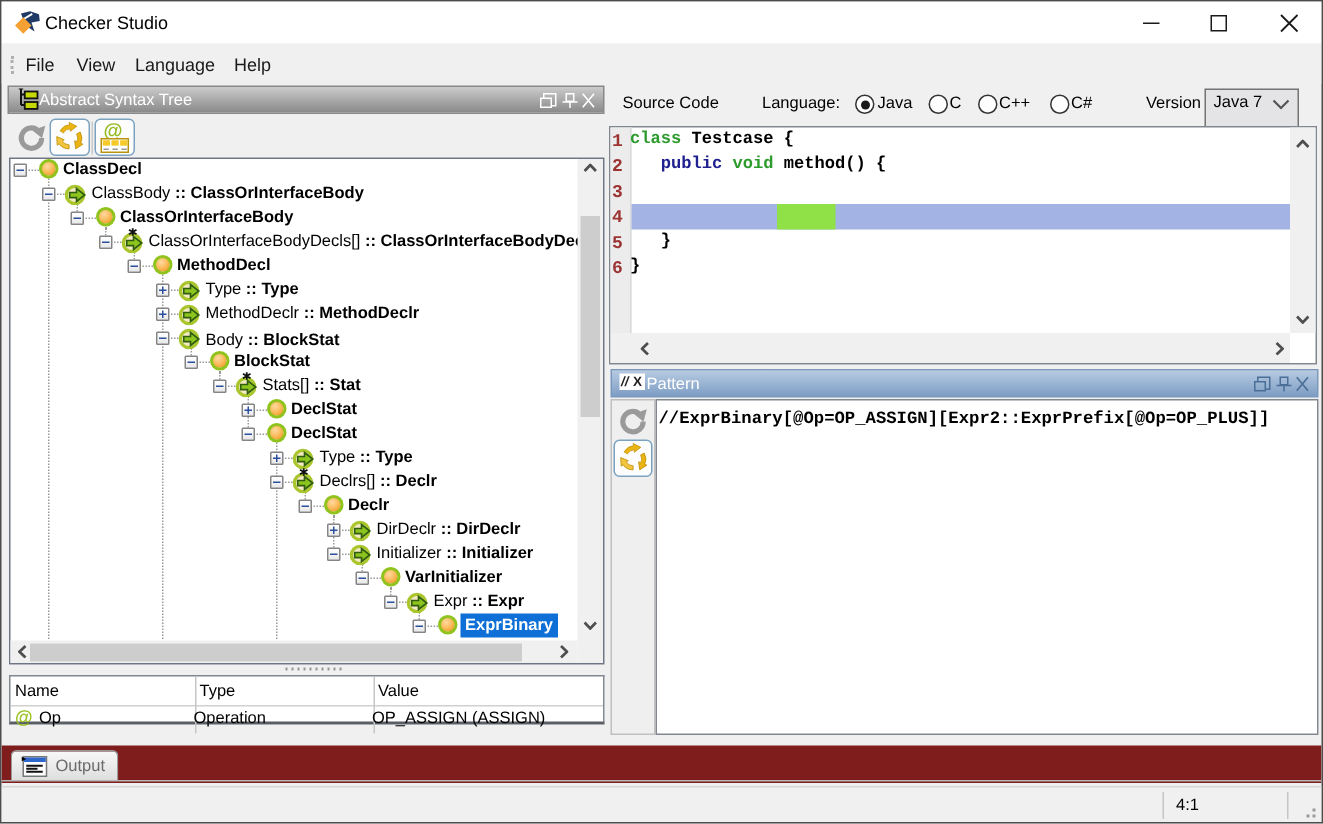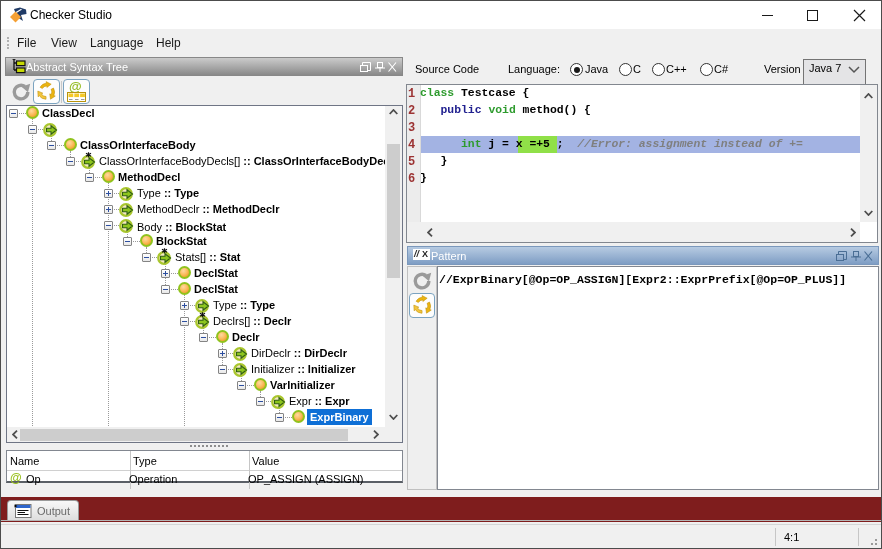--- a/index.html
+++ b/index.html
@@ -158,20 +158,21 @@
       <div class="" style="position: absolute; left: 1px; top: 3px; width: 5px; height: 1px; background: rgb(45, 79, 160);"></div>
     </div>
     <div class="hdot" style="left: 31px; top: 23px;"></div>
     <div class="abs" style="position: absolute; left: 37px; top: 15px; width: 15px; height: 16px;">
       <svg width="17" height="17" viewBox="0 0 17 17" style="position:absolute;left:-1px;top:-1px">
  <circle cx="7" cy="10" r="5.8" fill="#f4e9c2" stroke="#a9c62d" stroke-width="2.2"></circle>
 
  <path d="M3.5 8.3 h4.5 v-2.6 l5.5 4.3 -5.5 4.3 v-2.6 h-4.5 z" fill="#8dc51e" stroke="#2f5e10" stroke-width="1.1"></path>
 </svg>
     </div>
+    <div class="trow" style="left: 54px; top: 15px;"><span style="line-height:16px;display:inline-block"><span>ClassBody </span><span class="b">:: ClassOrInterfaceBody</span></span></div>
     <div class="ebox" style="left: 40px; top: 35px;">
       <div class="" style="position: absolute; left: 1px; top: 3px; width: 5px; height: 1px; background: rgb(45, 79, 160);"></div>
     </div>
     <div class="hdot" style="left: 50px; top: 39px;"></div>
     <div class="circ" style="left: 57px; top: 32px;"></div>
     <div class="trow" style="left: 73px; top: 31px;"><span style="line-height:16px;display:inline-block"><span class="b">ClassOrInterfaceBody</span></span></div>
     <div class="ebox" style="left: 59px; top: 51px;">
       <div class="" style="position: absolute; left: 1px; top: 3px; width: 5px; height: 1px; background: rgb(45, 79, 160);"></div>
     </div>
     <div class="hdot" style="left: 69px; top: 55px;"></div>
@@ -396,21 +397,20 @@
   <div class="lno" style="top:2px">1</div>
   <div class="lno" style="top:19px">2</div>
   <div class="lno" style="top:36px">3</div>
   <div class="lno" style="top:53px">4</div>
   <div class="lno" style="top:70px">5</div>
   <div class="lno" style="top:87px">6</div>
   <div class="abs" style="left:14px;top:51px;width:439px;height:17px;background:#a3b3e3"></div>
   <div class="abs" style="left:111px;top:51px;width:39px;height:17px;background:#90e048"></div>
   <div class="cl" style="top:0"><span class="kw">class</span> Testcase {</div>
   <div class="cl" style="top:17px">   <span class="nv">public</span> <span class="kw">void</span> method() {</div>
-  <div class="cl" style="top:51px">      <span class="kw">int</span> j = x =+5 ;  <span class="cm">//Error: assignment instead of +=</span></div>
   <div class="cl" style="top:68px">   }</div>
   <div class="cl" style="top:85px">}</div>
   <div class="sbtrack" style="left:453px;top:0;width:17px;height:137px"></div>
   <svg class="chev" style="left:457px;top:8px" width="9" height="6" viewBox="0 0 9 6">
       <path d="M0.7 5 L4.5 1 L8.3 5" fill="none" stroke="#4e4e4e" stroke-width="1.8"></path>
     </svg>
   <svg class="chev" style="left:457px;top:125px" width="9" height="6" viewBox="0 0 9 6">
       <path d="M0.7 1 L4.5 5 L8.3 1" fill="none" stroke="#4e4e4e" stroke-width="1.8"></path>
     </svg>
   <div class="sbtrack" style="left:0;top:137px;width:453px;height:20px"></div>

